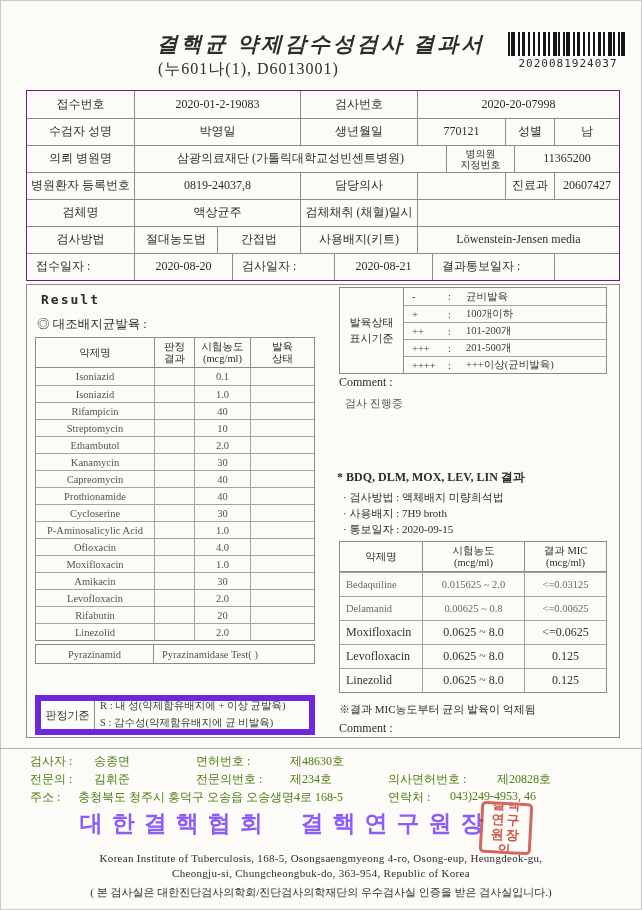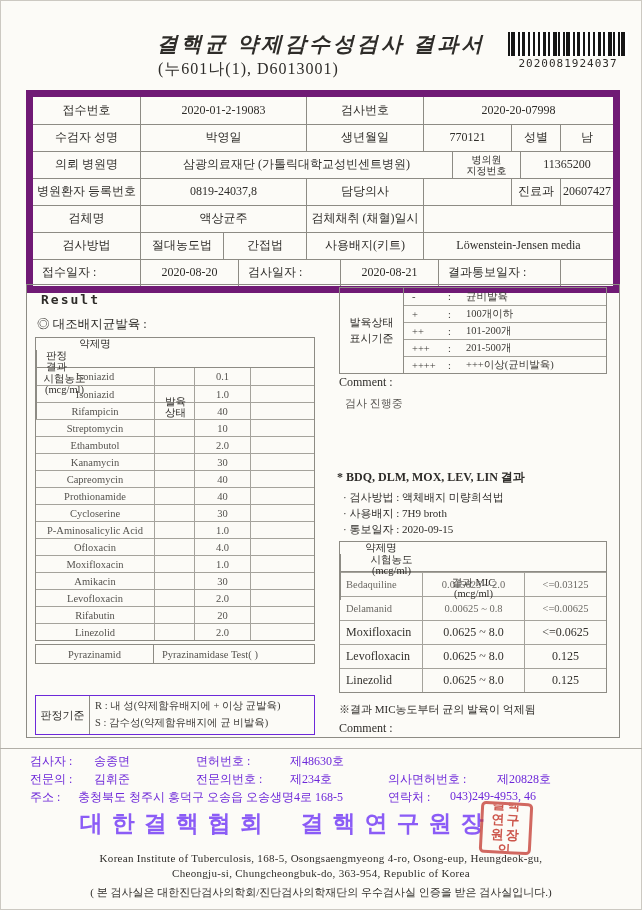--- a/index.html
+++ b/index.html
@@ -28,21 +28,21 @@
     height:24px; background-color:#fff;
     background-image:
       repeating-linear-gradient(90deg, #161616 0 2px, transparent 2px 5px),
       repeating-linear-gradient(90deg, transparent 0 3px, #161616 3px 5px, transparent 5px 11px);
   }
   .barcode-num {
     font-family:"DejaVu Sans Mono", monospace;
     font-size:11px; text-align:center; letter-spacing:1px; margin-top:1px;
   }
   
-  .info { position:absolute; left:26px; top:90px; width:594px; border:7px solid #701a75; background:#fcfbf7; }
+  .info { position:absolute; left:26px; top:90px; width:594px; border:1px solid #701a75; background:#fcfbf7; }
   .irow { display:flex; height:27px; border-top:1px solid #8d8b84; }
   .irow:first-child { border-top:none; }
   .cell {
     display:flex; align-items:center; justify-content:center;
     font-size:12px; border-left:1px solid #8d8b84; overflow:hidden;
     text-align:center; line-height:1.1;
   }
   .cell:first-child { border-left:none; }
   .cell.left { justify-content:flex-start; padding-left:9px; text-align:right; }
   .cell.small { font-size:10px; white-space:pre-line; }
@@ -51,21 +51,21 @@
   .grow{flex:1}
   
   .result-box { position:absolute; left:26px; top:284px; width:594px; height:454px; border:1px solid #8d8b84; }
   .result-heading {
     position:absolute; left:14px; top:7px;
     font-family:"DejaVu Sans Mono", monospace; font-size:13px; font-weight:bold; letter-spacing:2px;
   }
   .result-sub { position:absolute; left:10px; top:31px; font-size:12.5px; }
   
   .dtable { position:absolute; left:8px; top:52px; width:280px; border:1px solid #8d8b84; font-size:11px; }
-  .hrow { display:flex; height:30px; border-bottom:1px solid #8d8b84;flex-direction:column; }
+  .hrow { display:flex; height:30px; border-bottom:1px solid #8d8b84; }
   .hcell {
     display:flex; align-items:center; justify-content:center;
     text-align:center; white-space:pre-line; line-height:1.1;
     border-left:1px solid #8d8b84; font-size:10.5px;
   }
   .hcell:first-child { border-left:none; }
   .cnm{width:118px}.crs{width:40px}.ccc{width:56px}.cgr{flex:1}
   .drow { display:flex; height:17px; border-top:1px solid #a5a39c; }
   .dbody div.drow:first-of-type { border-top:none; }
   .dcell {
@@ -98,28 +98,28 @@
   .bdq-line3 { position:absolute; left:316px; top:237px; font-size:11px; }
   .btable { position:absolute; left:312px; top:256px; width:268px; border:1px solid #8d8b84; }
   .bh { height:30px; }
   .bn{width:82px}.br{width:102px}.bm{flex:1}
   .brow { display:flex; height:24px; border-top:1px solid #a5a39c; }
   .bcell { display:flex; align-items:center; justify-content:center; border-left:1px solid #a5a39c; font-size:11px; overflow:hidden; }
   .bcell:first-child { border-left:none; justify-content:flex-start; padding-left:6px; }
   .bbody div.brow:nth-of-type(1) .bcell, .bbody div.brow:nth-of-type(2) .bcell { color:#6b6964; font-size:10.5px; }
   .bbody div.brow:nth-of-type(3) .bcell, .bbody div.brow:nth-of-type(4) .bcell, .bbody div.brow:nth-of-type(5) .bcell { color:#33312d; font-size:12px; }
   
-  .criteria-box { position:absolute; left:8px; top:410px; width:280px; height:40px; border:1px solid #6d28d9; display:flex; }
+  .criteria-box { position:absolute; left:8px; top:410px; width:280px; height:40px; border:6px solid #6d28d9; display:flex; }
   .criteria-label { width:54px; border-right:1px solid #8d8b84; display:flex; align-items:center; justify-content:center; font-size:11px; }
   .criteria-lines { flex:1; display:flex; flex-direction:column; justify-content:center; padding-left:5px; font-size:10.5px; line-height:1.6; color:#3c3a36; }
   .mic-note { position:absolute; left:312px; top:417px; font-size:11px; }
   .comment2-label { position:absolute; left:312px; top:436px; font-size:12px; }
   
   .footer-rule { position:absolute; left:0; top:748px; width:100%; border-top:1px solid #b2afa8; }
-  .fspan { position:absolute; font-size:12px; color:#6d28d9; white-space:nowrap; }
+  .fspan { position:absolute; font-size:12px; color:#4d7c0f; white-space:nowrap; }
   .institution {
     position:absolute; top:808px; left:0; width:100%;
     text-align:center; padding-right:70px;
     font-size:23px; font-weight:bold; letter-spacing:9px; word-spacing:14px;
     color:#8b5cf6;
   }
   .seal {
     position:absolute; left:480px; top:802px; width:52px; height:52px;
     border:3px solid rgba(195,55,45,0.75); border-radius:5px;
     transform:rotate(3deg);

